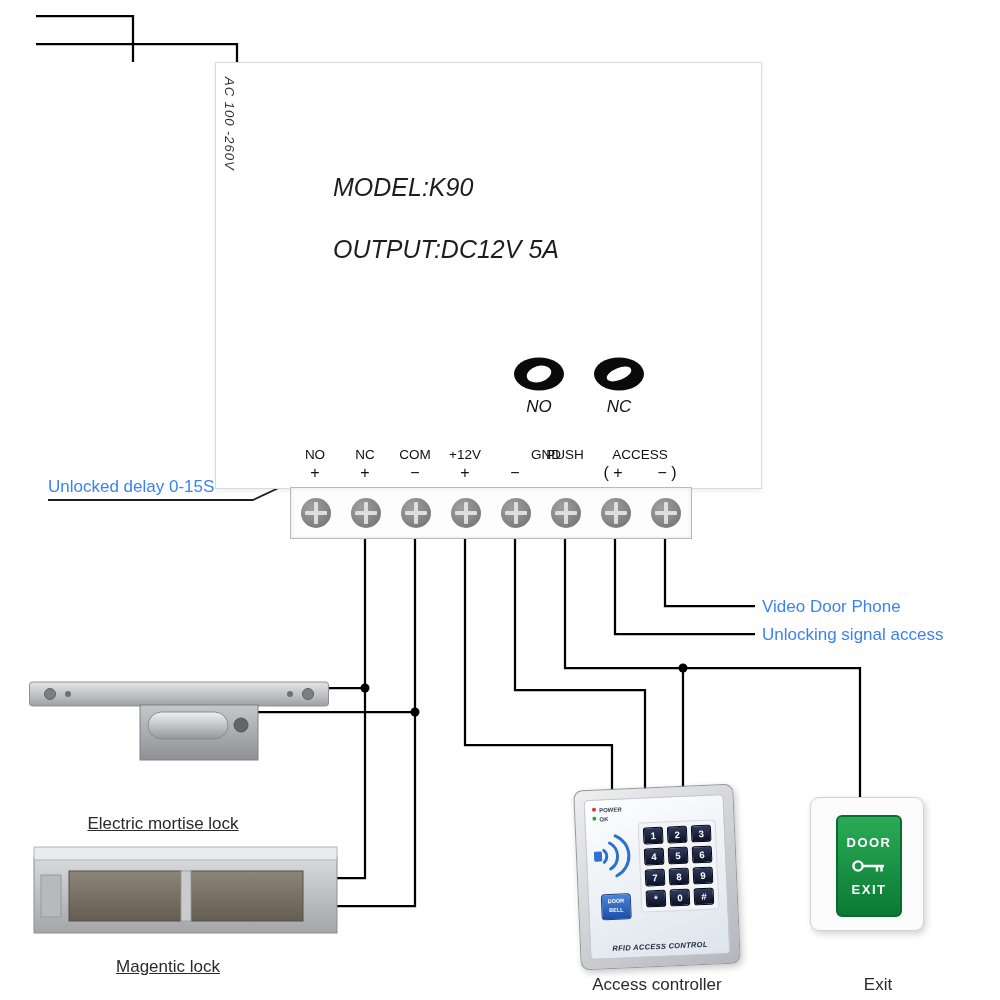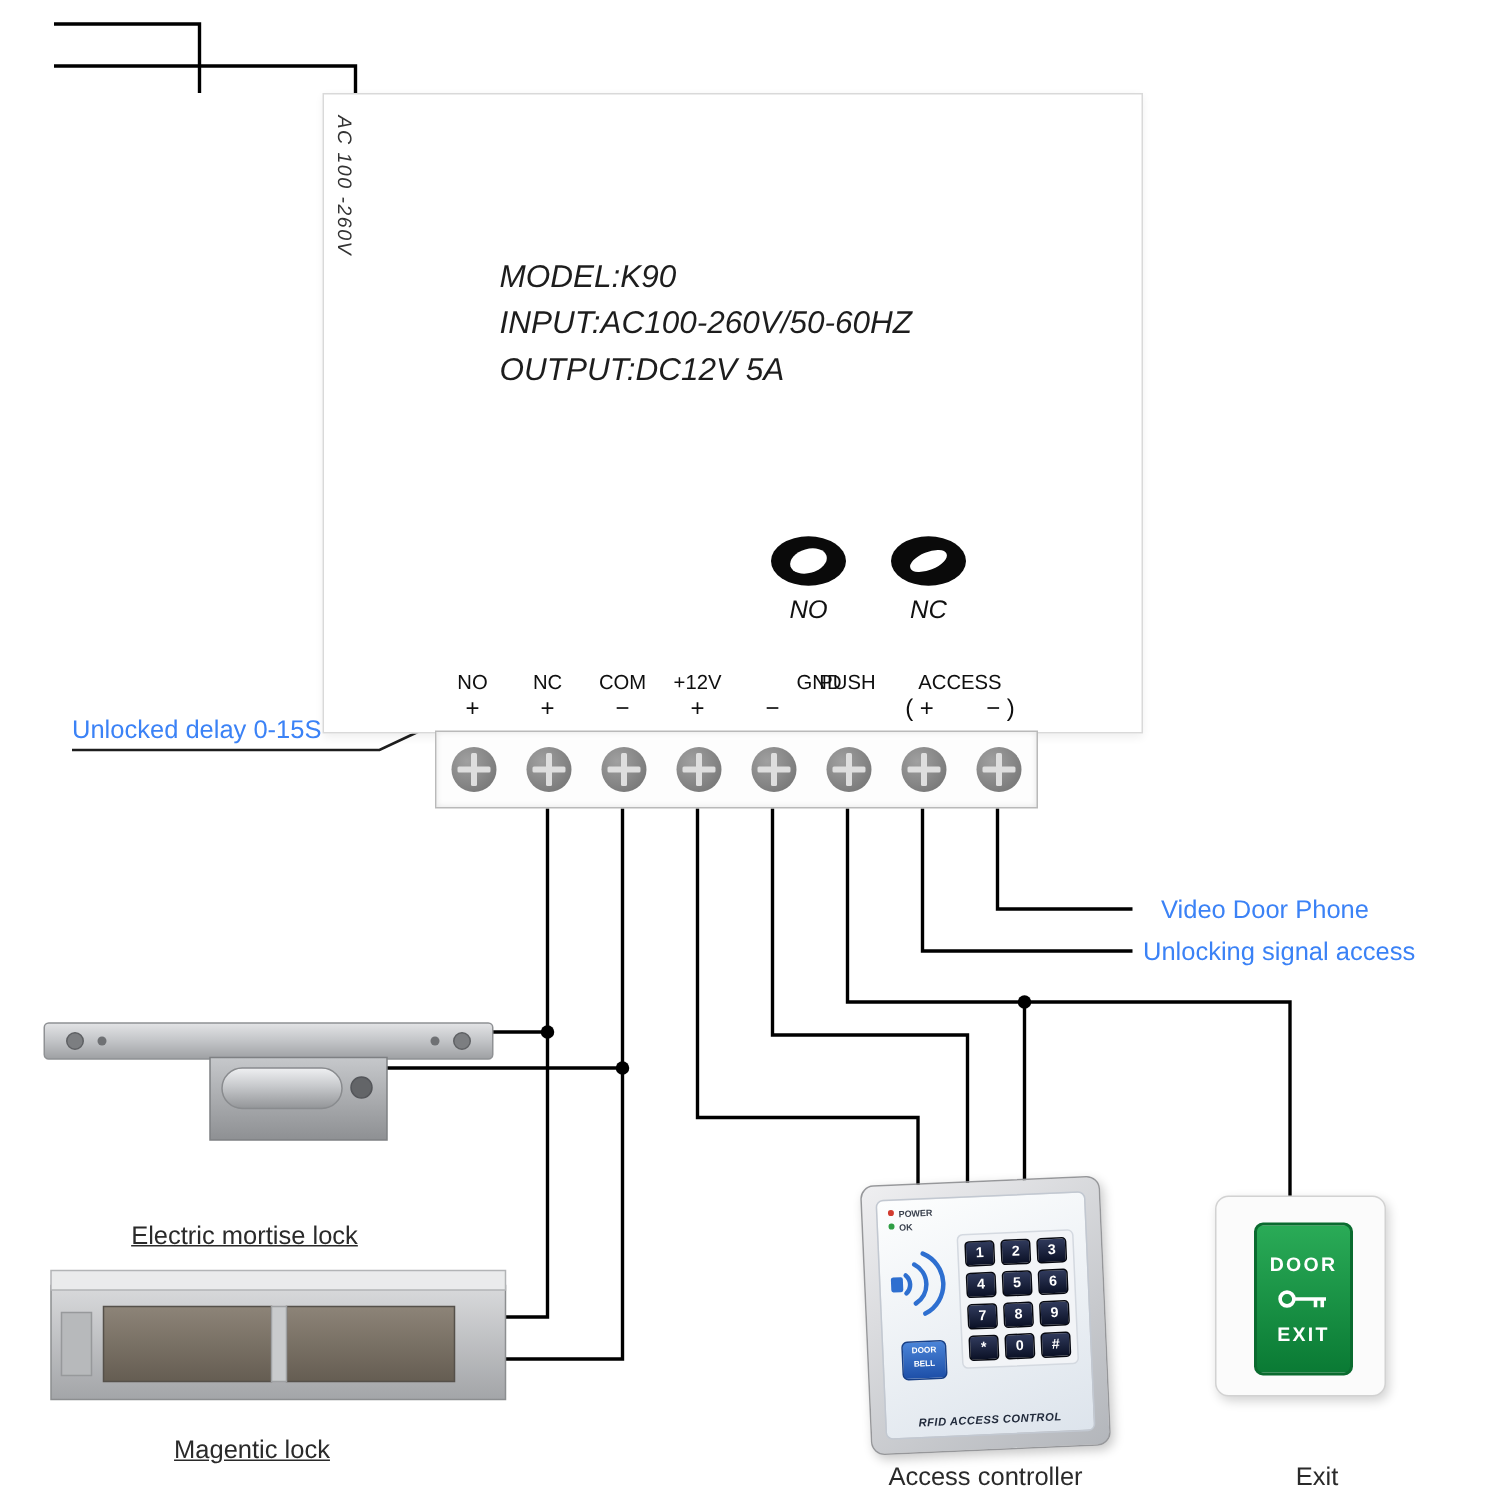--- a/index.html
+++ b/index.html
@@ -1,36 +1,36 @@
 <!DOCTYPE html>
 <html><head>
 <meta charset="utf-8">
 <style>
   html,body{margin:0;padding:0;}
   body{width:1000px;height:1000px;position:relative;background:#ffffff;font-family:"Liberation Sans",sans-serif;color:#222;overflow:hidden;}
   svg.wires{position:absolute;left:0;top:0;width:1000px;height:1000px;pointer-events:none;}
   .psu-box{position:absolute;left:215px;top:62px;width:545px;height:425px;background:#fff;border:1px solid #d9d9d9;box-shadow:0 2px 6px rgba(0,0,0,.07);}
   .ac-side{position:absolute;left:6px;top:14px;writing-mode:vertical-rl;font-style:italic;font-size:13px;letter-spacing:1px;color:#333;}
   .badge{position:absolute;left:105px;top:50px;width:345px;height:42px;background:#0d0d0d;border-radius:13px;color:#fff;font-weight:bold;font-style:italic;font-size:25px;letter-spacing:.5px;display:flex;align-items:center;justify-content:center;}
-  .spec{position:absolute;left:117px;font-style:italic;font-size:21px;color:#1d1d1d;white-space:nowrap;}
+  .spec{position:absolute;left:117px;font-style:italic;font-size:25px;color:#1d1d1d;white-space:nowrap;}
   .spec1{top:110px}.spec2{top:141px}.spec3{top:172px}
   .jumper{position:absolute;width:54px;height:38px;}
   .jumper-no{left:296px;top:292px;}.jumper-nc{left:376px;top:292px;}
   .jlabel{position:absolute;font-style:italic;font-size:17px;color:#111;width:54px;text-align:center;top:334px;}
   .jl-no{left:296px}.jl-nc{left:376px}
   .tlabel{position:absolute;top:447px;transform:translateX(-50%);font-size:13.5px;color:#0f0f0f;white-space:nowrap;}
   .tsign{position:absolute;top:464px;transform:translateX(-50%);font-size:16px;color:#0f0f0f;white-space:nowrap;}
   .strip{position:absolute;left:290px;top:487px;width:400px;height:50px;background:#fdfdfd;border:1px solid #b9b9b9;box-shadow:inset 0 0 4px rgba(0,0,0,.10);}
   .screw{position:absolute;top:10px;width:30px;height:30px;border-radius:50%;background:radial-gradient(circle at 35% 32%,#a0a0a0,#6f6f6f);}
   .screw::before,.screw::after{content:"";position:absolute;background:#dedede;border-radius:1px;}
   .screw::before{left:4px;right:4px;top:13px;height:4px;}
   .screw::after{top:4px;bottom:4px;left:13px;width:4px;}
   .note{position:absolute;font-size:17px;color:#3b82f6;white-space:nowrap;}
   #delay-note{left:48px;top:477px;}
-  #vdp-note{left:762px;top:597px;margin-left:12px;}
+  #vdp-note{left:762px;top:597px;}
   #usa-note{left:762px;top:625px;}
   .devlabel{position:absolute;font-size:17px;color:#2a2a2a;white-space:nowrap;transform:translateX(-50%);}
   #mortise-label{left:163px;top:814px;text-decoration:underline;}
   #magnetic-label{left:168px;top:957px;text-decoration:underline;}
   #controller-label{left:657px;top:975px;}
   #exit-label{left:878px;top:975px;}
   .device{position:absolute;}
   #mortise{left:28px;top:672px;width:302px;height:100px;}
   #magnetic{left:33px;top:845px;width:305px;height:92px;}
   .controller{left:577px;top:787px;width:158px;height:178px;border-radius:9px;background:linear-gradient(145deg,#efeff1,#b3b6bb);border:1px solid #96979a;box-shadow:2px 3px 7px rgba(0,0,0,.22);transform:rotate(-2.5deg);}
@@ -71,21 +71,20 @@
   <g fill="#000">
     <circle cx="365" cy="688" r="4.5"></circle>
     <circle cx="415" cy="712" r="4.5"></circle>
     <circle cx="683" cy="668" r="4.5"></circle>
   </g>
 </svg>
 
 <div class="psu-box">
   <div class="ac-side">AC 100 -260V</div>
   <div class="spec spec1">MODEL:K90</div>
-  <div class="spec spec2">INPUT:AC100-260V/50-60HZ</div>
   <div class="spec spec3">OUTPUT:DC12V 5A</div>
   <div class="jumper jumper-no">
     <svg width="54" height="38" viewBox="0 0 54 38">
       <ellipse cx="27" cy="19" rx="25" ry="16.5" fill="#0a0a0a"></ellipse>
       <ellipse cx="27" cy="19" rx="12.5" ry="8" fill="#fff" transform="rotate(-16 27 19)"></ellipse>
     </svg>
   </div>
   <div class="jumper jumper-nc">
     <svg width="54" height="38" viewBox="0 0 54 38">
       <ellipse cx="27" cy="19" rx="25" ry="16.5" fill="#0a0a0a"></ellipse>

